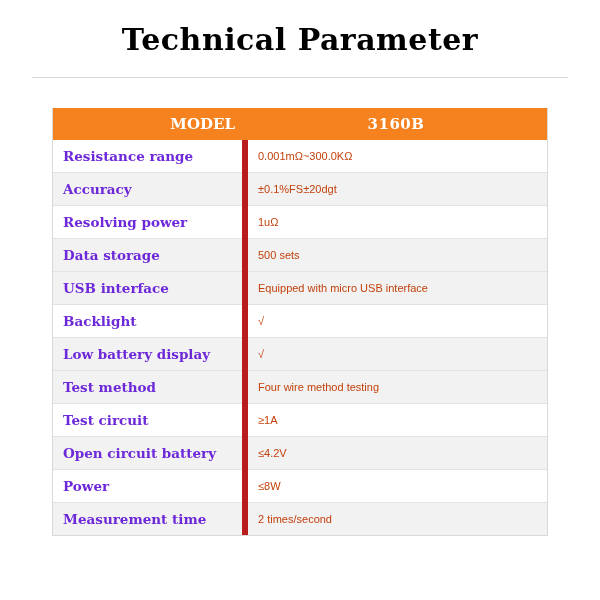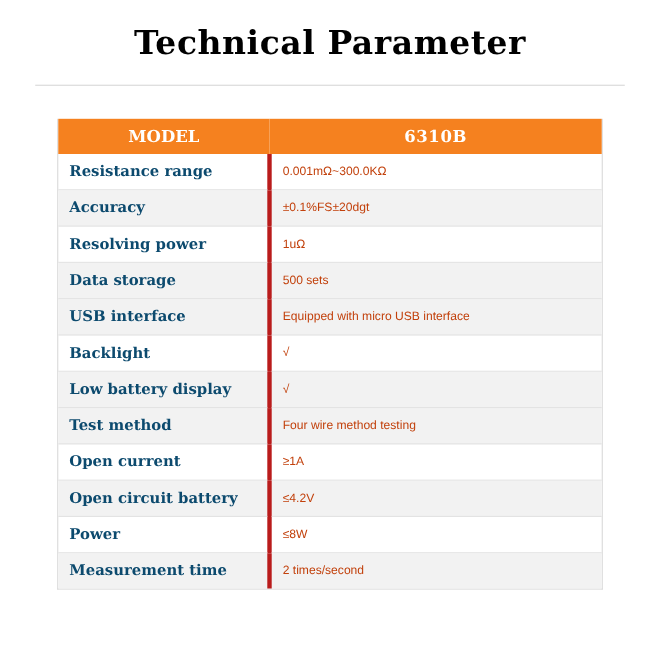--- a/index.html
+++ b/index.html
@@ -53,21 +53,21 @@
     table-layout: fixed;
   }
 
   table.spec tr.header-row th {
     background: #f5811f;
     color: #ffffff;
     font-family: "DejaVu Serif", serif;
     font-weight: bold;
     font-size: 15px;
     padding: 7px 10px;
-    text-align: center;
+    text-align: right;
     border: none;
   }
 
   table.spec tr.header-row th.model-val {
     text-align: center;
     letter-spacing: 0.5px;
   }
 
   table.spec td {
     border-bottom: 1px solid #e3e3e3;
@@ -75,23 +75,23 @@
     vertical-align: middle;
     font-size: 11px;
     color: #c2410c;
     height: 20px;
   }
 
   table.spec td.label {
     font-family: "DejaVu Serif", serif;
     font-weight: bold;
     font-size: 13.5px;
-    color: #0c4a6e;
+    color: #6d28d9;
     width: 172px;
-    border-right: 4px solid #b91c1c;
+    border-right: 6px solid #b91c1c;
   }
 
   table.spec tr.alt td {
     background: #f2f2f2;
   }
 
   table.spec tr:last-child td {
     border-bottom: none;
   }
 
@@ -105,21 +105,21 @@
 <div class="page">
 
   <div class="title">Technical Parameter</div>
   <div class="title-rule"></div>
 
   <div class="table-wrap">
     <table class="spec">
       <tbody>
         <tr class="header-row">
           <th class="col-divider">MODEL</th>
-          <th class="model-val">6310B</th>
+          <th class="model-val">3160B</th>
         </tr>
       <tr>
             <td class="label">Resistance range</td>
             <td>0.001mΩ~300.0KΩ</td>
           </tr>
           <tr class="alt">
             <td class="label">Accuracy</td>
             <td>±0.1%FS±20dgt</td>
           </tr>
           <tr>
@@ -140,21 +140,21 @@
           </tr>
           <tr class="alt">
             <td class="label">Low battery display</td>
             <td>√</td>
           </tr>
           <tr class="alt">
             <td class="label">Test method</td>
             <td>Four wire method testing</td>
           </tr>
           <tr>
-            <td class="label">Open current</td>
+            <td class="label">Test circuit</td>
             <td>≥1A</td>
           </tr>
           <tr class="alt">
             <td class="label">Open circuit battery</td>
             <td>≤4.2V</td>
           </tr>
           <tr>
             <td class="label">Power</td>
             <td>≤8W</td>
           </tr>

